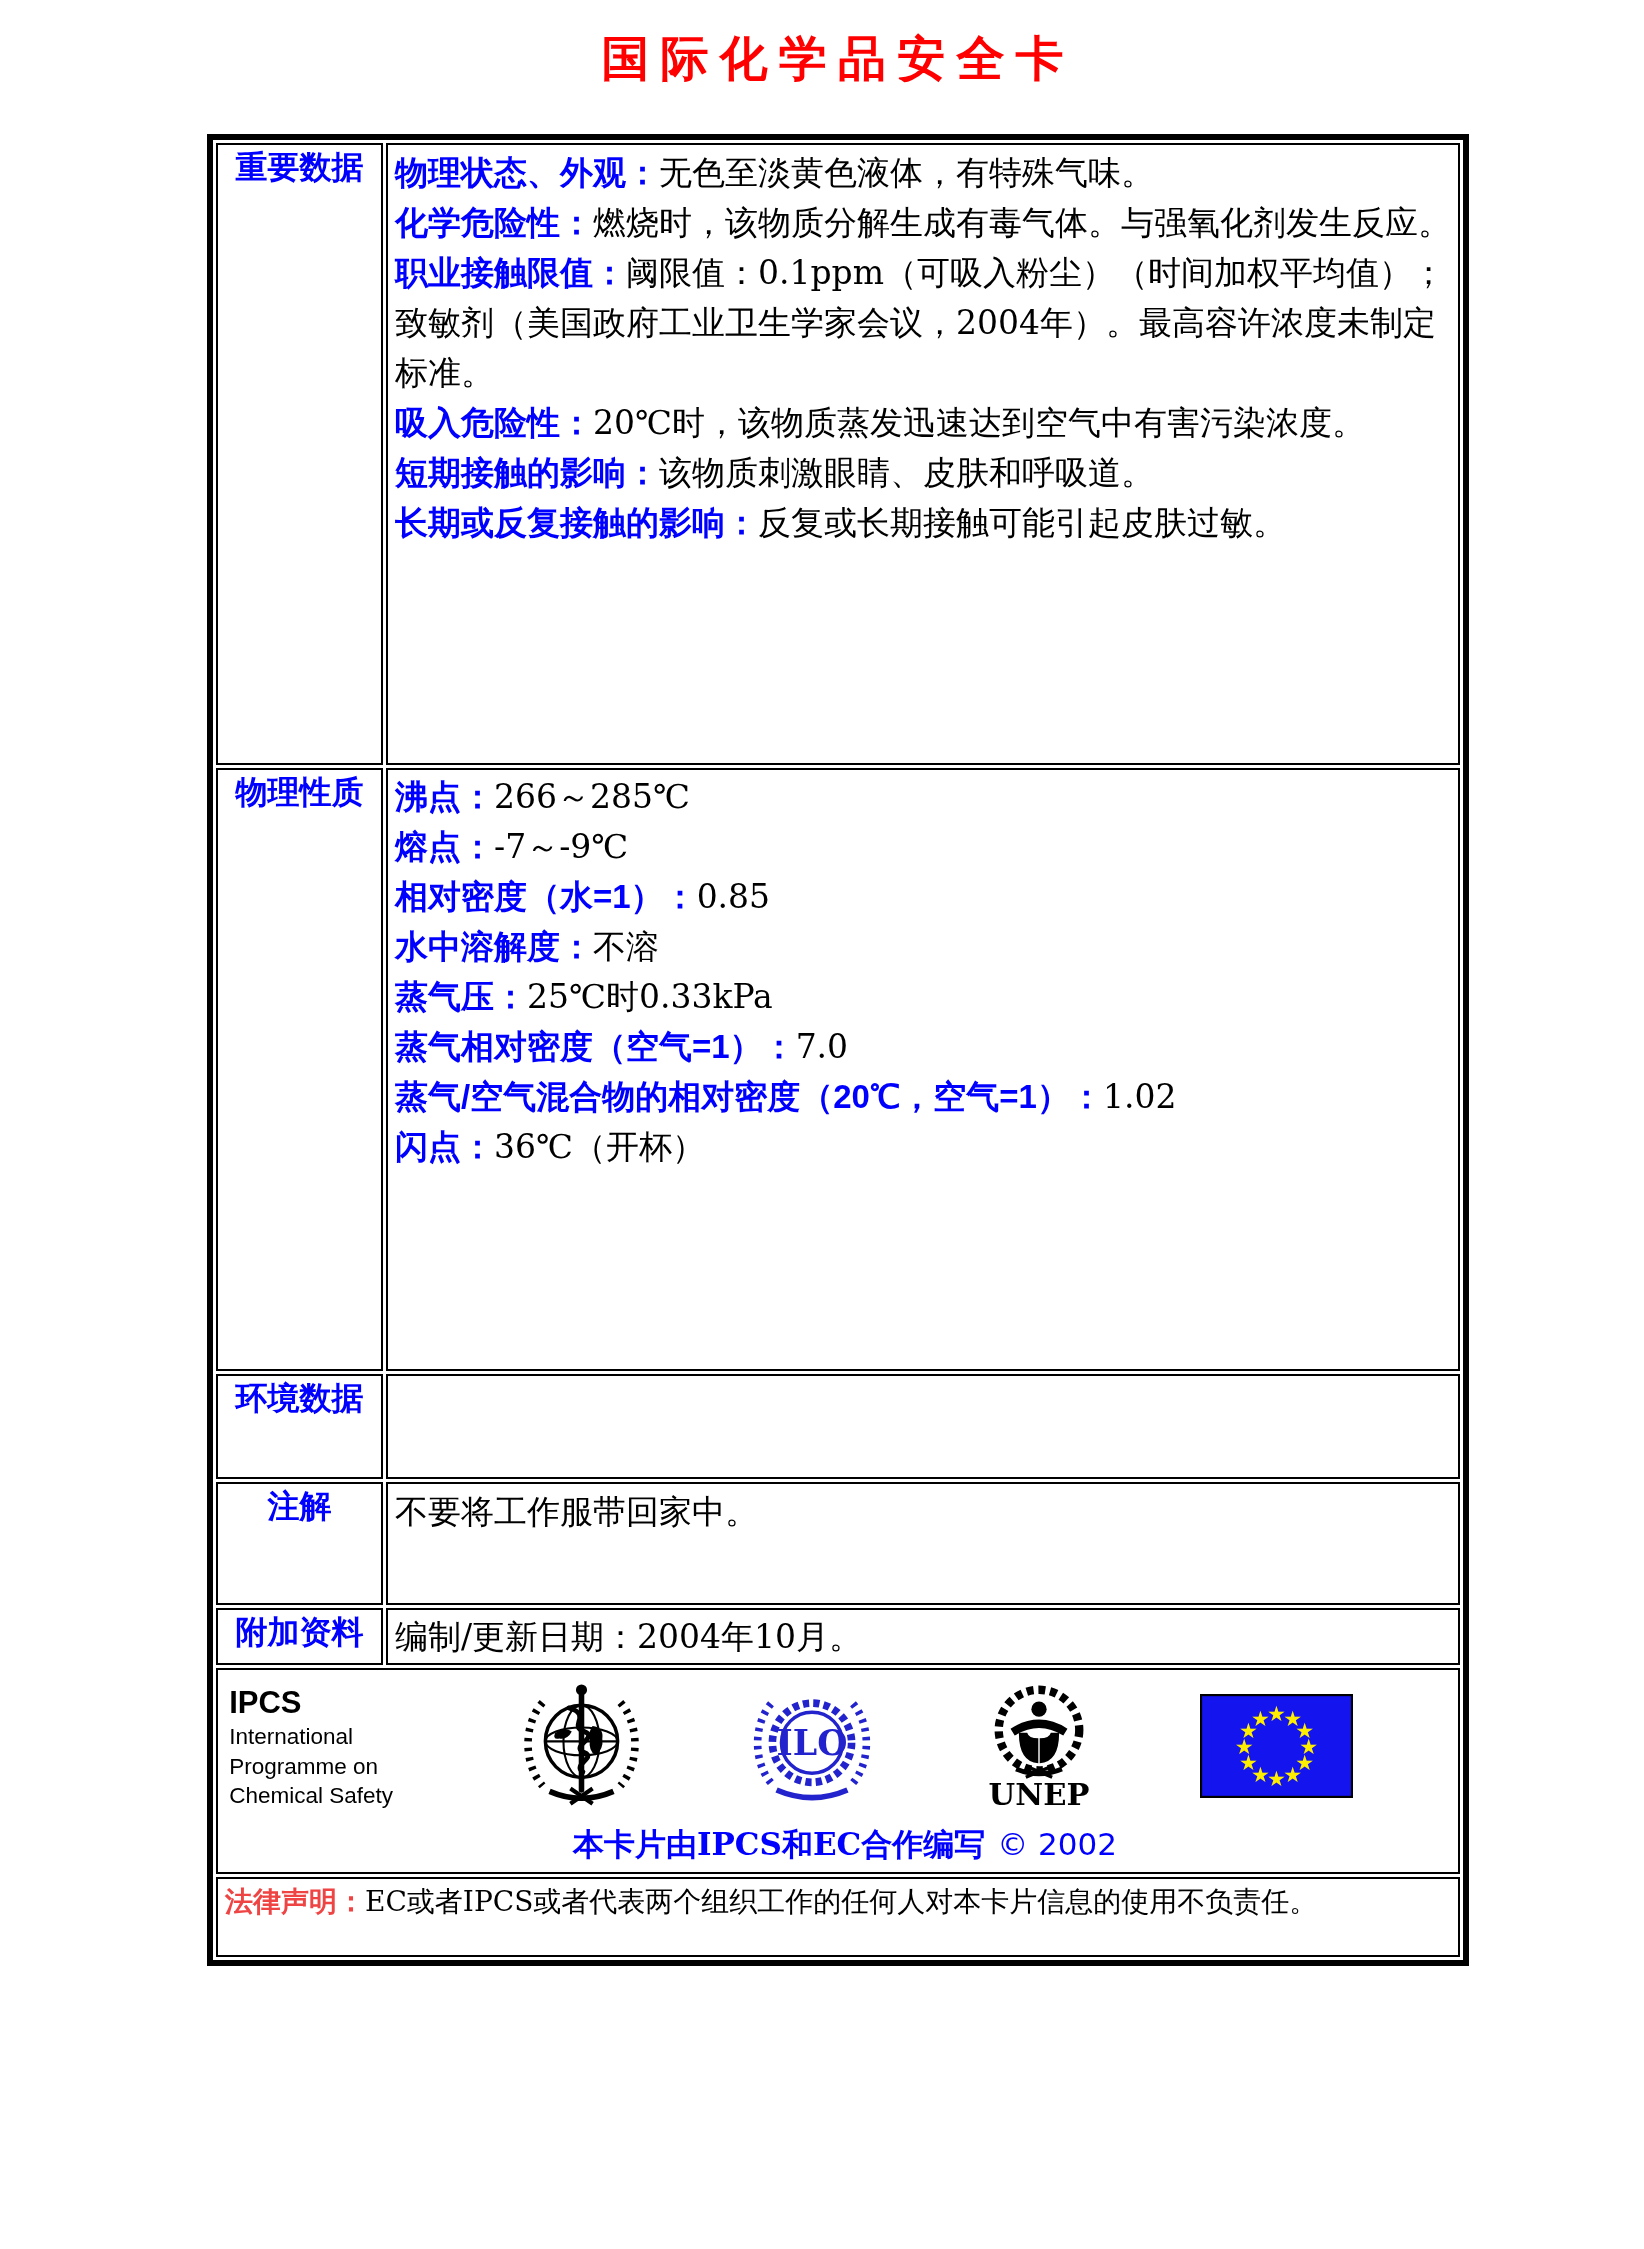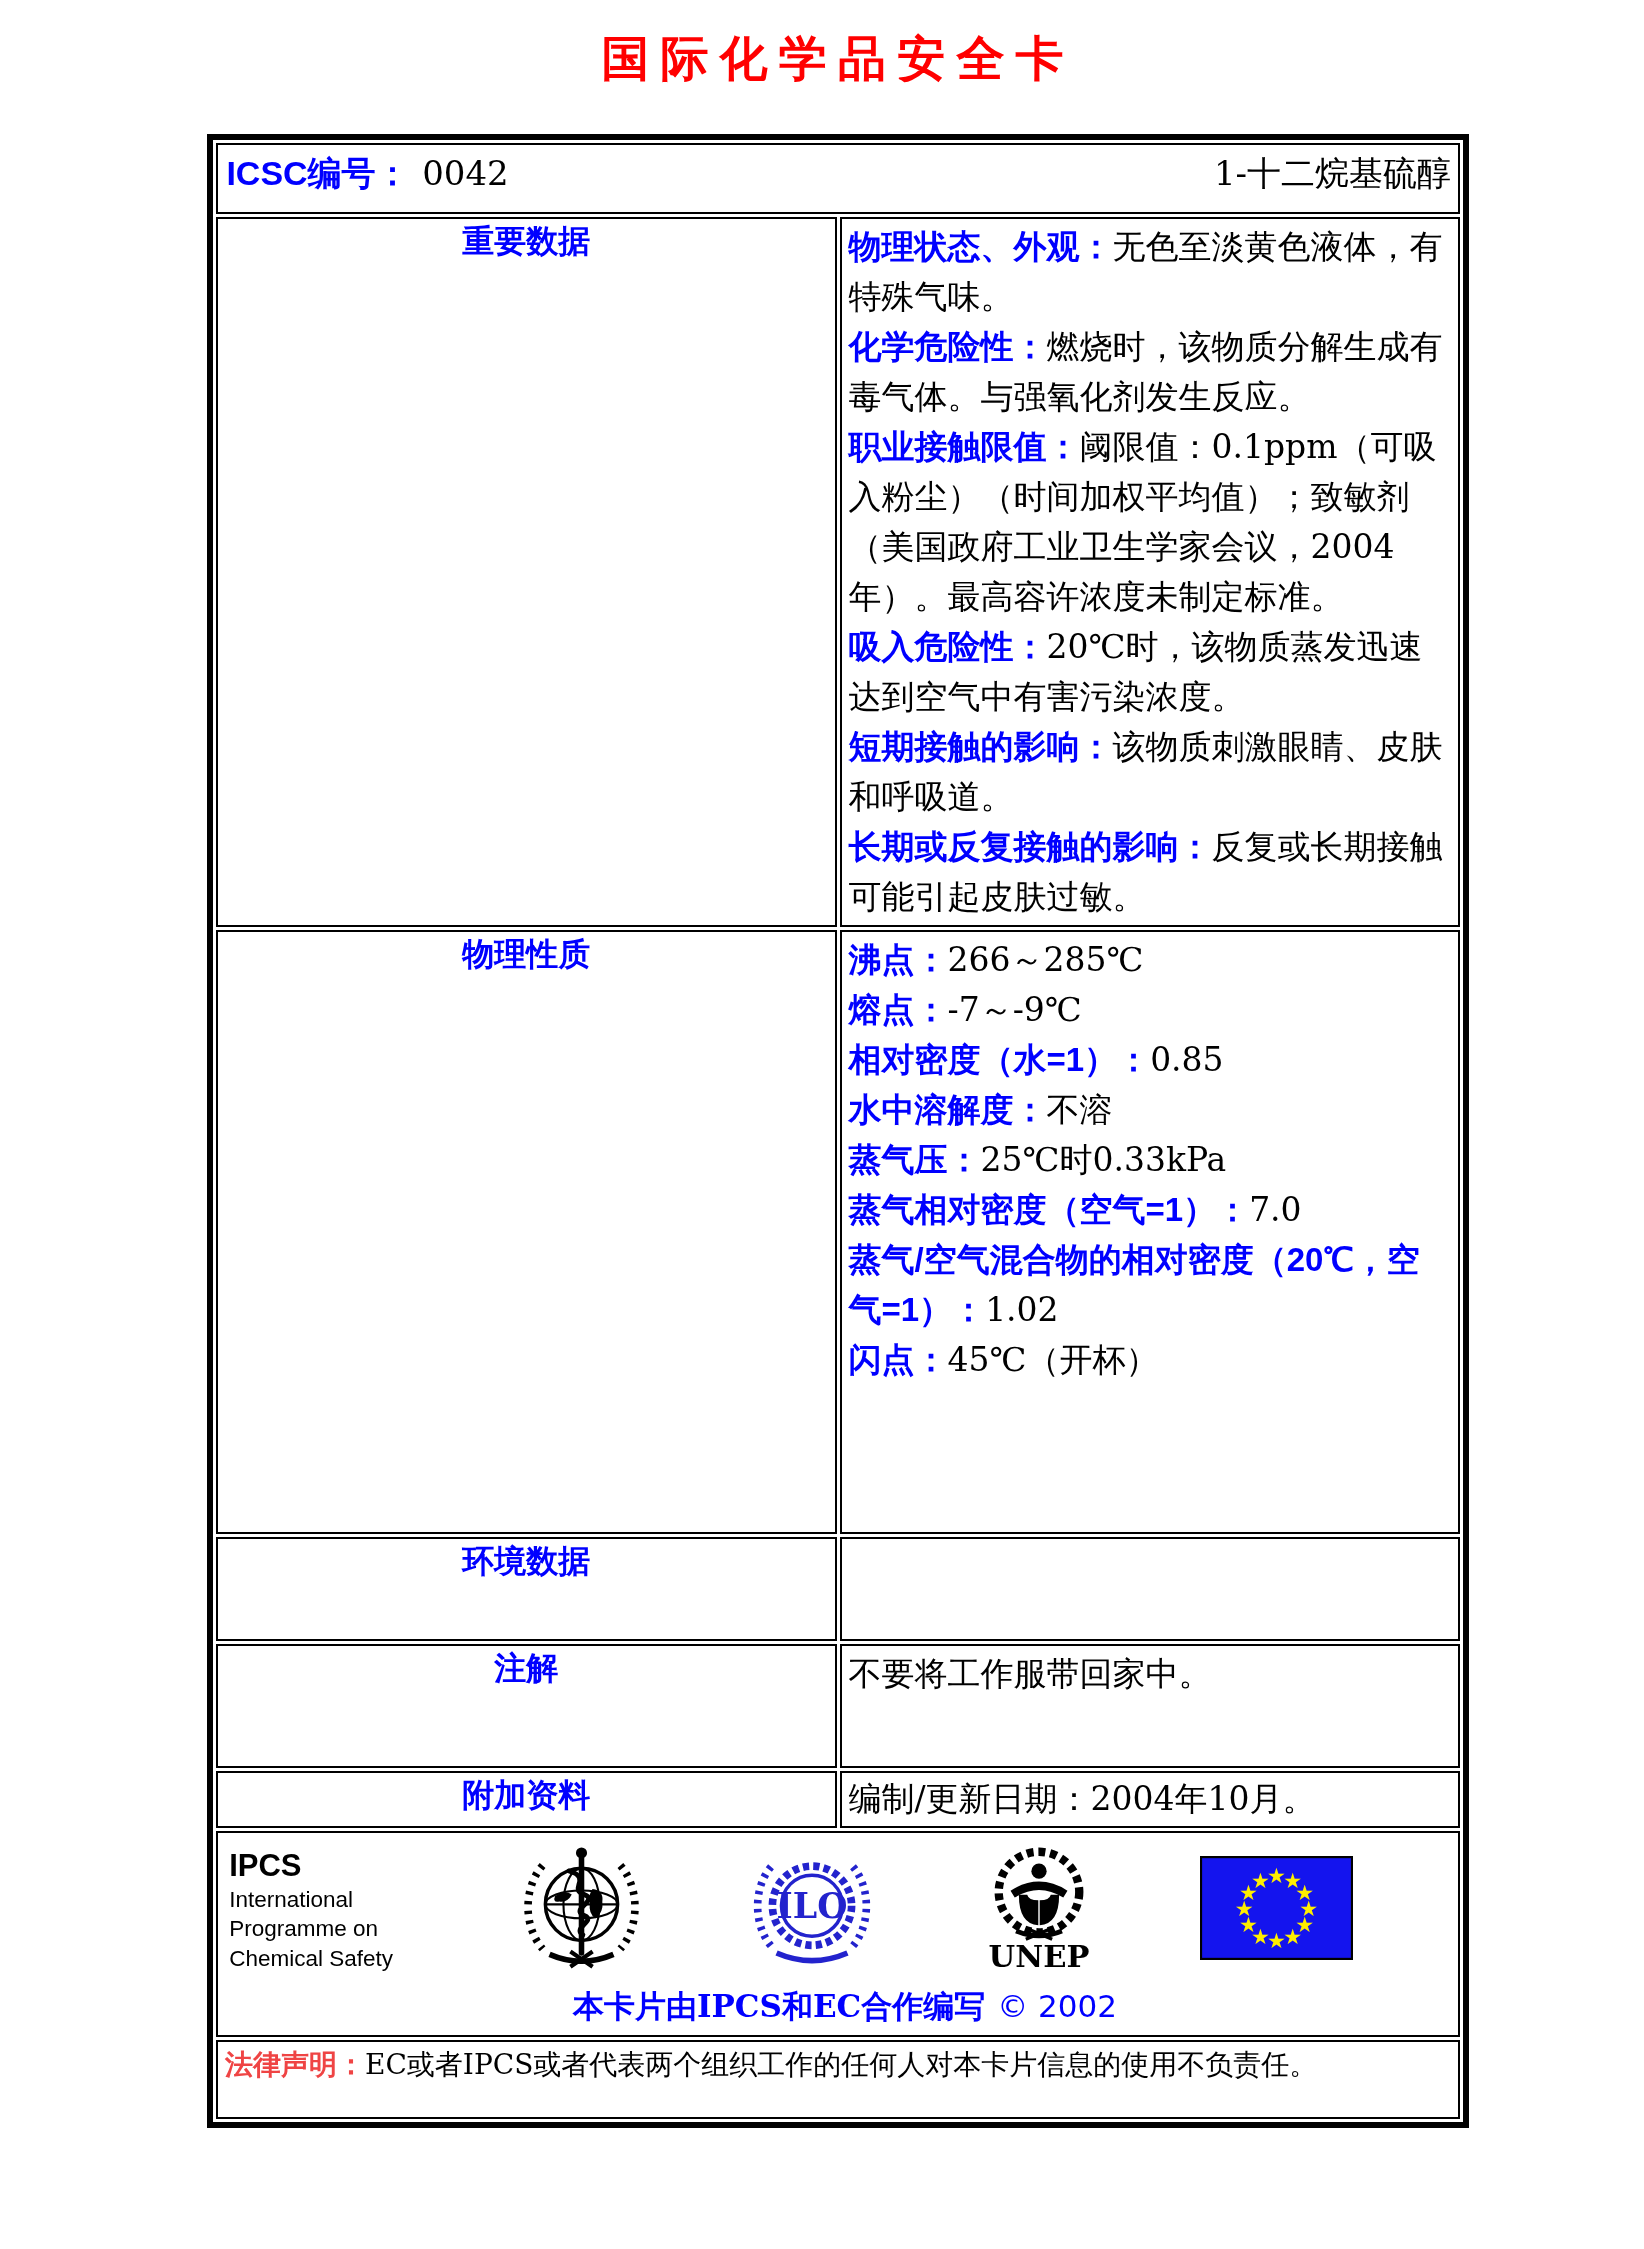--- a/index.html
+++ b/index.html
@@ -59,30 +59,20 @@
 </head>
 <body>
 
 <div class="container">
 
   <h1 class="page-title">国际化学品安全卡</h1>
 
   <table class="card">
 
     <tbody>
-        <tr class="rh">
-      <td class="hdr" colspan="2">
-        <div class="hdr-flex">
-          <div>
-            <span class="icsc-label">ICSC编号：</span><span class="icsc-number">0042</span>
-          </div>
-          <span class="chem-name">1-十二烷基硫醇</span>
-        </div>
-      </td>
-    </tr>
 
     <tr class="r1">
       <td class="lbl">
         <span class="lbl-text">重要数据</span>
       </td>
       <td class="cnt">
         <div class="entry"><span class="key">物理状态、外观：</span><span class="val">无色至淡黄色液体，有特殊气味。</span></div>
         <div class="entry"><span class="key">化学危险性：</span><span class="val">燃烧时，该物质分解生成有毒气体。与强氧化剂发生反应。</span></div>
         <div class="entry"><span class="key">职业接触限值：</span><span class="val">阈限值：0.1ppm（可吸入粉尘）（时间加权平均值）；致敏剂（美国政府工业卫生学家会议，2004年）。最高容许浓度未制定标准。</span></div>
         <div class="entry"><span class="key">吸入危险性：</span><span class="val">20℃时，该物质蒸发迅速达到空气中有害污染浓度。</span></div>
@@ -96,21 +86,21 @@
         <span class="lbl-text">物理性质</span>
       </td>
       <td class="cnt">
         <div class="entry"><span class="key">沸点：</span><span class="val">266～285℃</span></div>
         <div class="entry"><span class="key">熔点：</span><span class="val">-7～-9℃</span></div>
         <div class="entry"><span class="key">相对密度（水=1）：</span><span class="val">0.85</span></div>
         <div class="entry"><span class="key">水中溶解度：</span><span class="val">不溶</span></div>
         <div class="entry"><span class="key">蒸气压：</span><span class="val">25℃时0.33kPa</span></div>
         <div class="entry"><span class="key">蒸气相对密度（空气=1）：</span><span class="val">7.0</span></div>
         <div class="entry"><span class="key">蒸气/空气混合物的相对密度（20℃，空气=1）：</span><span class="val">1.02</span></div>
-        <div class="entry"><span class="key">闪点：</span><span class="val">45℃（开杯）</span></div>
+        <div class="entry"><span class="key">闪点：</span><span class="val">36℃（开杯）</span></div>
       </td>
     </tr>
 
     <tr class="r3">
       <td class="lbl">
         <span class="lbl-text">环境数据</span>
       </td>
       <td class="cnt"></td>
     </tr>
 

